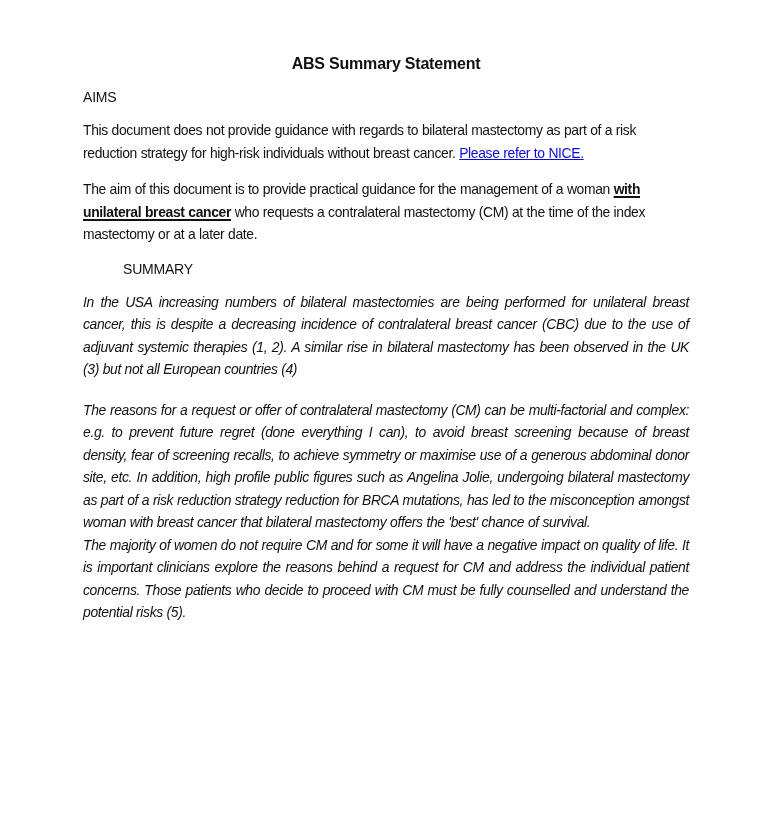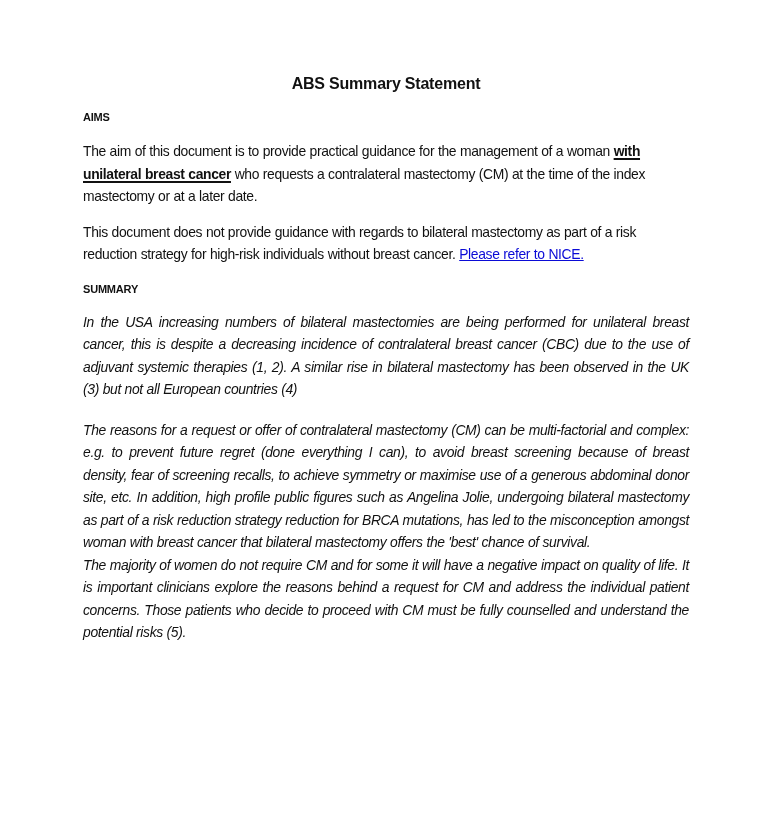--- a/index.html
+++ b/index.html
@@ -11,36 +11,36 @@
       width: 774px;
       height: 829px;
       overflow: hidden;
       position: relative;
       font-family: "Liberation Sans", sans-serif;
       color: #111111;
     }
     .page {
       position: absolute;
       left: 83px;
-      top: 72px;
+      top: 52px;
       width: 606px;
     }
     .title {
       text-align: center;
       font-weight: bold;
       font-size: 16px;
       letter-spacing: -0.2px;
       margin: 0;
       line-height: 24px;
     }
     .title.main { margin-top: 0; }
     .title.sub { margin-top: 16px; }
     .heading {
-      font-weight: bold;
-      font-size: 11px;
+      font-weight: normal;
+      font-size: 14px;
       letter-spacing: -0.2px;
       margin: 0;
       line-height: 18px;
     }
     .para {
       font-size: 13.9px;
       line-height: 22.5px;
       letter-spacing: -0.35px;
       margin: 0;
       word-spacing: 0.2px;
@@ -54,37 +54,37 @@
     }
     .link {
       color: #1a0dab;
       color: #0b0bd6;
       text-decoration: underline;
       cursor: pointer;
     }
     #aims-heading { margin-top: 12px; }
     #aims-p1 { margin-top: 14px; }
     #aims-p2 { margin-top: 13px; }
-    #summary-heading { margin-top: 14px; }
+    #summary-heading { margin-top: 14px; margin-left: 40px; }
     #summary-p1 { margin-top: 13px; }
     #background-heading { margin-top: 14px; }
     #background-p1 { margin-top: 13px; }
     #background-p2 { margin-top: 18px; }
     #background-p3 { }
   </style>
 </head>
 <body>
 
 <div class="page">
   <h1 class="title main">ABS Summary Statement</h1>
 
   <section>
     <h3 id="aims-heading" class="heading">AIMS</h3>
+    <p id="aims-p2" class="para"><span>This document does not provide guidance with regards to bilateral mastectomy as part of a risk reduction strategy for high-risk individuals without breast cancer. </span><a class="link">Please refer to NICE.</a></p>
     <p id="aims-p1" class="para"><span>The aim of this document is to provide practical guidance for the management of a woman </span><span class="b-u">with unilateral breast cancer</span><span> who requests a contralateral mastectomy (CM) at the time of the index mastectomy or at a later date.</span></p>
-    <p id="aims-p2" class="para"><span>This document does not provide guidance with regards to bilateral mastectomy as part of a risk reduction strategy for high-risk individuals without breast cancer. </span><a class="link">Please refer to NICE.</a></p>
   </section>
 
   <section>
     <h3 id="summary-heading" class="heading">SUMMARY</h3>
   </section>
 
   <section>
     <p id="background-p1" class="para justify">In the USA increasing numbers of bilateral mastectomies are being performed for unilateral breast cancer, this is despite a decreasing incidence of contralateral breast cancer (CBC) due to the use of adjuvant systemic therapies (1, 2).  A similar rise in bilateral mastectomy has been observed in the UK (3) but not all European countries (4)</p>
     <p id="background-p2" class="para justify">The reasons for a request or offer of contralateral mastectomy (CM) can be multi-factorial and complex: e.g. to prevent future regret (done everything I can), to avoid breast screening because of breast density, fear of screening recalls, to achieve symmetry or maximise use of a generous abdominal donor site, etc. In addition, high profile public figures such as Angelina Jolie, undergoing bilateral mastectomy as part of a risk reduction strategy reduction for BRCA mutations, has led to the misconception amongst woman with breast cancer that bilateral mastectomy offers the 'best' chance of survival.</p>
     <p id="background-p3" class="para justify">The majority of women do not require CM and for some it will have a negative impact on quality of life. It is important clinicians explore the reasons behind a request for CM and address the individual patient concerns. Those patients who decide to proceed with CM must be fully counselled and understand the potential risks (5).</p>

